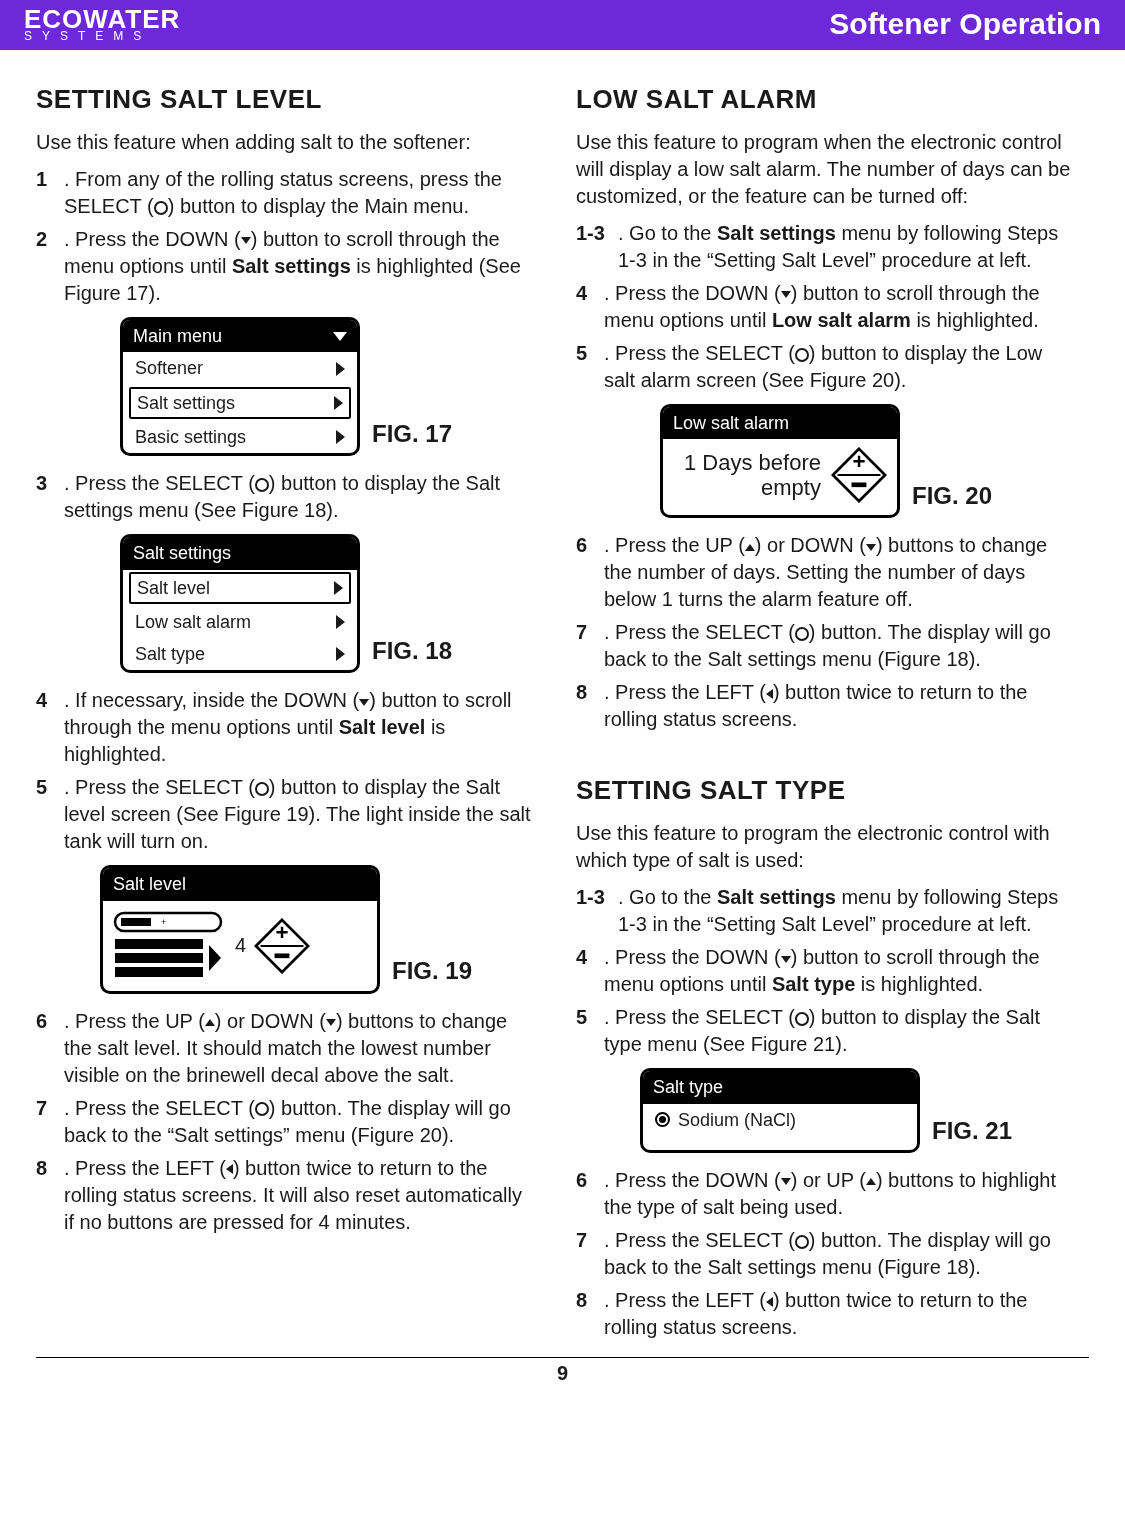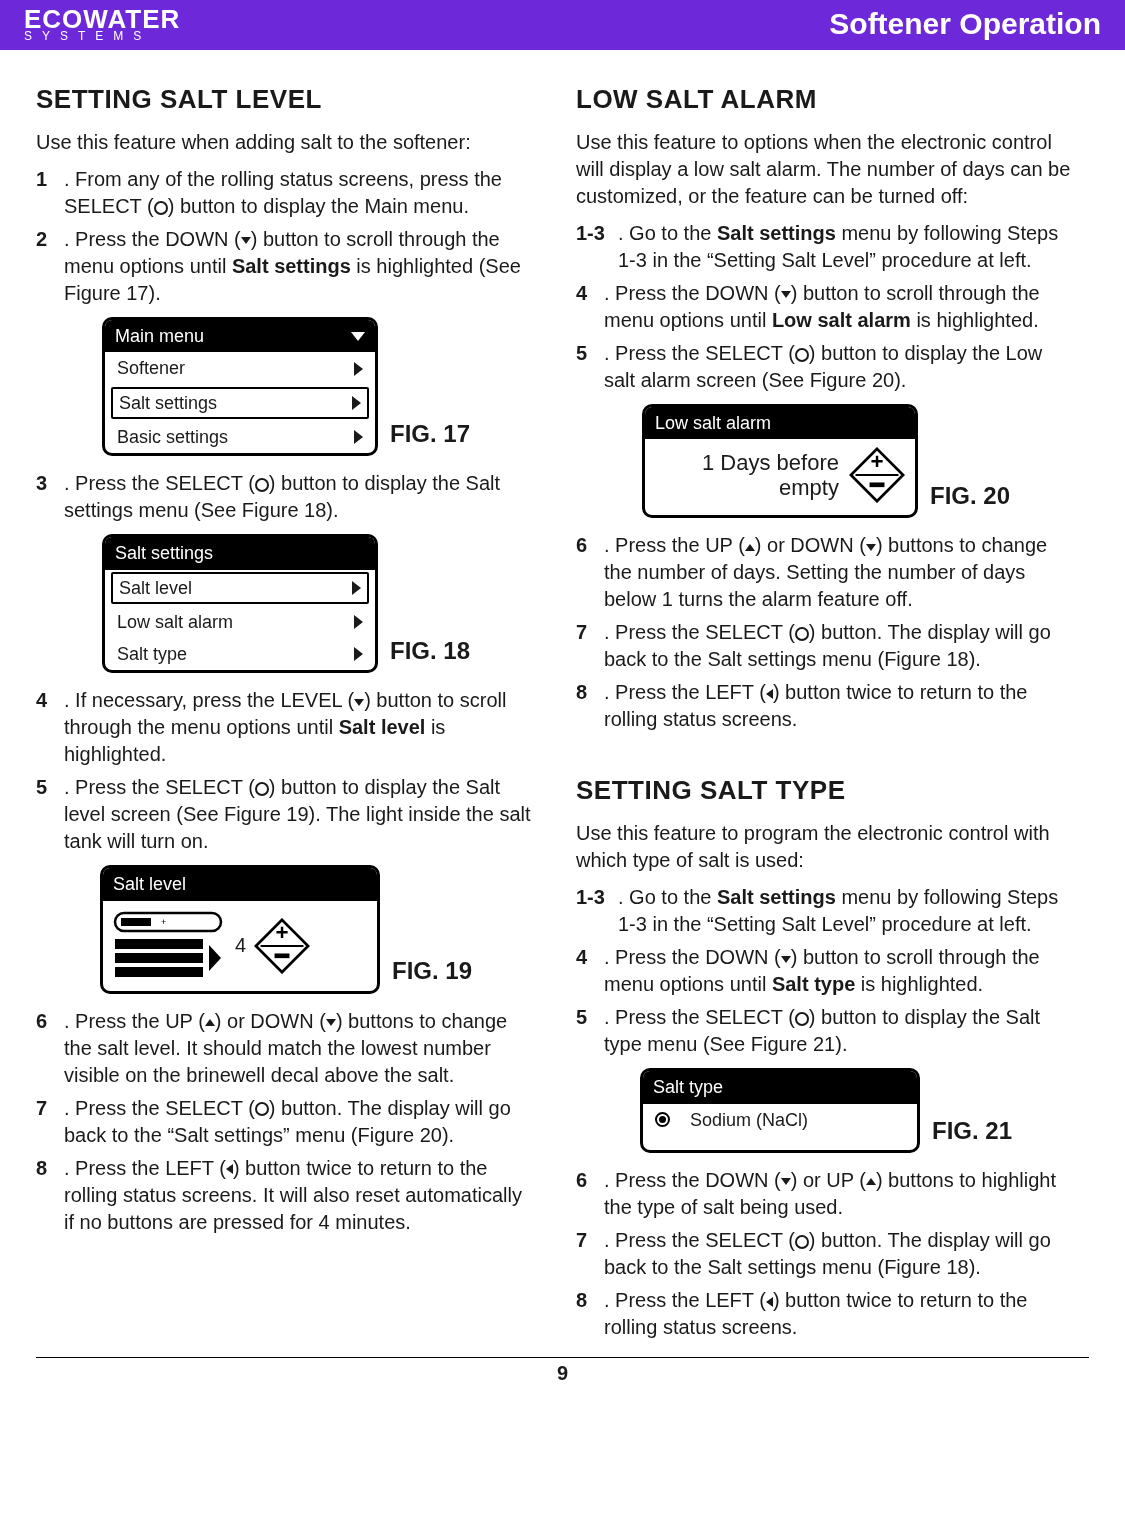--- a/index.html
+++ b/index.html
@@ -33,21 +33,21 @@
   ol.steps { list-style: none; padding: 0; margin: 0; }
   ol.steps > li { display: flex; margin: 6px 0; }
   ol.steps > li .num { font-weight: 700; min-width: 28px; }
   ol.steps > li .txt { flex: 1; }
   .bold { font-weight: 700; }
   .fig-wrap { display:flex; align-items:flex-end; justify-content:center; gap:12px; margin:10px 0 14px 0;}
   .fig-label { font-size: 24px; font-weight: 800; white-space: nowrap; padding-bottom:6px;}
   .lcd {
     border: 3px solid #000;
     border-radius: 10px;
-    width: 276px;
+    width: 240px;
     background: #fff;
     overflow: hidden;
   }
   .lcd-title {
     background: #000;
     color: #fff;
     font-size: 18px;
     padding: 4px 10px;
     display:flex; justify-content:space-between; align-items:center;
   }
@@ -68,21 +68,21 @@
   }
   .pm-diamond svg { width:100%; height:100%; }
   .lcd-body { padding: 8px 10px 12px 10px; }
   .lcd-flex { display:flex; align-items:center; gap:10px; justify-content:flex-end;}
   .days-text { text-align:right; font-size:22px; line-height:1.15;}
   .salt-level-body { display:flex; align-items:center; gap:8px; padding:10px;}
   .salt-tank {
     width:110px;
   }
   .salt-num { font-size:20px; margin-left:4px;}
-  .radio-row { display:flex; align-items:center; gap:20px; padding:4px 12px; font-size:18px;}
+  .radio-row { display:flex; align-items:center; gap:8px; padding:4px 12px; font-size:18px;}
   .radio-outer { width:15px;height:15px;border:2px solid #000;border-radius:50%;display:flex;align-items:center;justify-content:center;}
   .radio-inner { width:7px;height:7px;background:#000;border-radius:50%;}
   .pagenum { text-align:center; font-weight:700; font-size:20px; padding: 4px 0 12px 0; border-top: 1.5px solid #000; margin: 0 36px;}
 </style>
 </head>
 <body>
 
 <div class="header">
   <div class="brand">
     <div class="brand-top">ECOWATER</div>
@@ -154,21 +154,21 @@
             <span>Salt type</span>
             <span class="tri-right"></span>
           </div>
       </div>
       <div class="fig-label">FIG. 18</div>
     </div>
 
     <ol class="steps">
       <li>
         <span class="num">4</span>
-        <span class="txt"><span>. If necessary, press the LEVEL (</span><span class="tri-down-sm"></span><span>) button to scroll through the menu options until </span><span class="bold">Salt level</span><span> is highlighted.</span></span>
+        <span class="txt"><span>. If necessary, inside the DOWN (</span><span class="tri-down-sm"></span><span>) button to scroll through the menu options until </span><span class="bold">Salt level</span><span> is highlighted.</span></span>
       </li>
       <li>
         <span class="num">5</span>
         <span class="txt"><span>. Press the SELECT (</span><span class="circ"></span><span>) button to display the Salt level screen (See Figure 19).  The light inside the salt tank will turn on.</span></span>
       </li>
     </ol>
 
     <div class="fig-wrap">
       <div class="lcd" style="width:280px">
         <div class="lcd-title">
@@ -210,21 +210,21 @@
       <li>
         <span class="num">8</span>
         <span class="txt"><span>. Press the LEFT (</span><span class="tri-left-sm"></span><span>) button twice to return to the rolling status screens.  It will also reset automatically if no buttons are pressed for 4 minutes.</span></span>
       </li>
     </ol>
   </div>
 
   <div class="col">
 
     <h2 class="section">LOW SALT ALARM</h2>
-    <p class="intro">Use this feature to options when the electronic control will display a low salt alarm.  The number of days can be customized, or the feature can be turned off:</p>
+    <p class="intro">Use this feature to program when the electronic control will display a low salt alarm.  The number of days can be customized, or the feature can be turned off:</p>
     <ol class="steps">
       <li>
         <span class="num" style="min-width:42px">1-3</span>
         <span class="txt"><span>. Go to the </span><span class="bold">Salt settings</span><span> menu by following Steps 1-3 in the “Setting Salt Level” procedure at left.</span></span>
       </li>
       <li>
         <span class="num">4</span>
         <span class="txt"><span>. Press the DOWN (</span><span class="tri-down-sm"></span><span>) button to scroll through the menu options until </span><span class="bold">Low salt alarm</span><span> is highlighted.</span></span>
       </li>
       <li>

